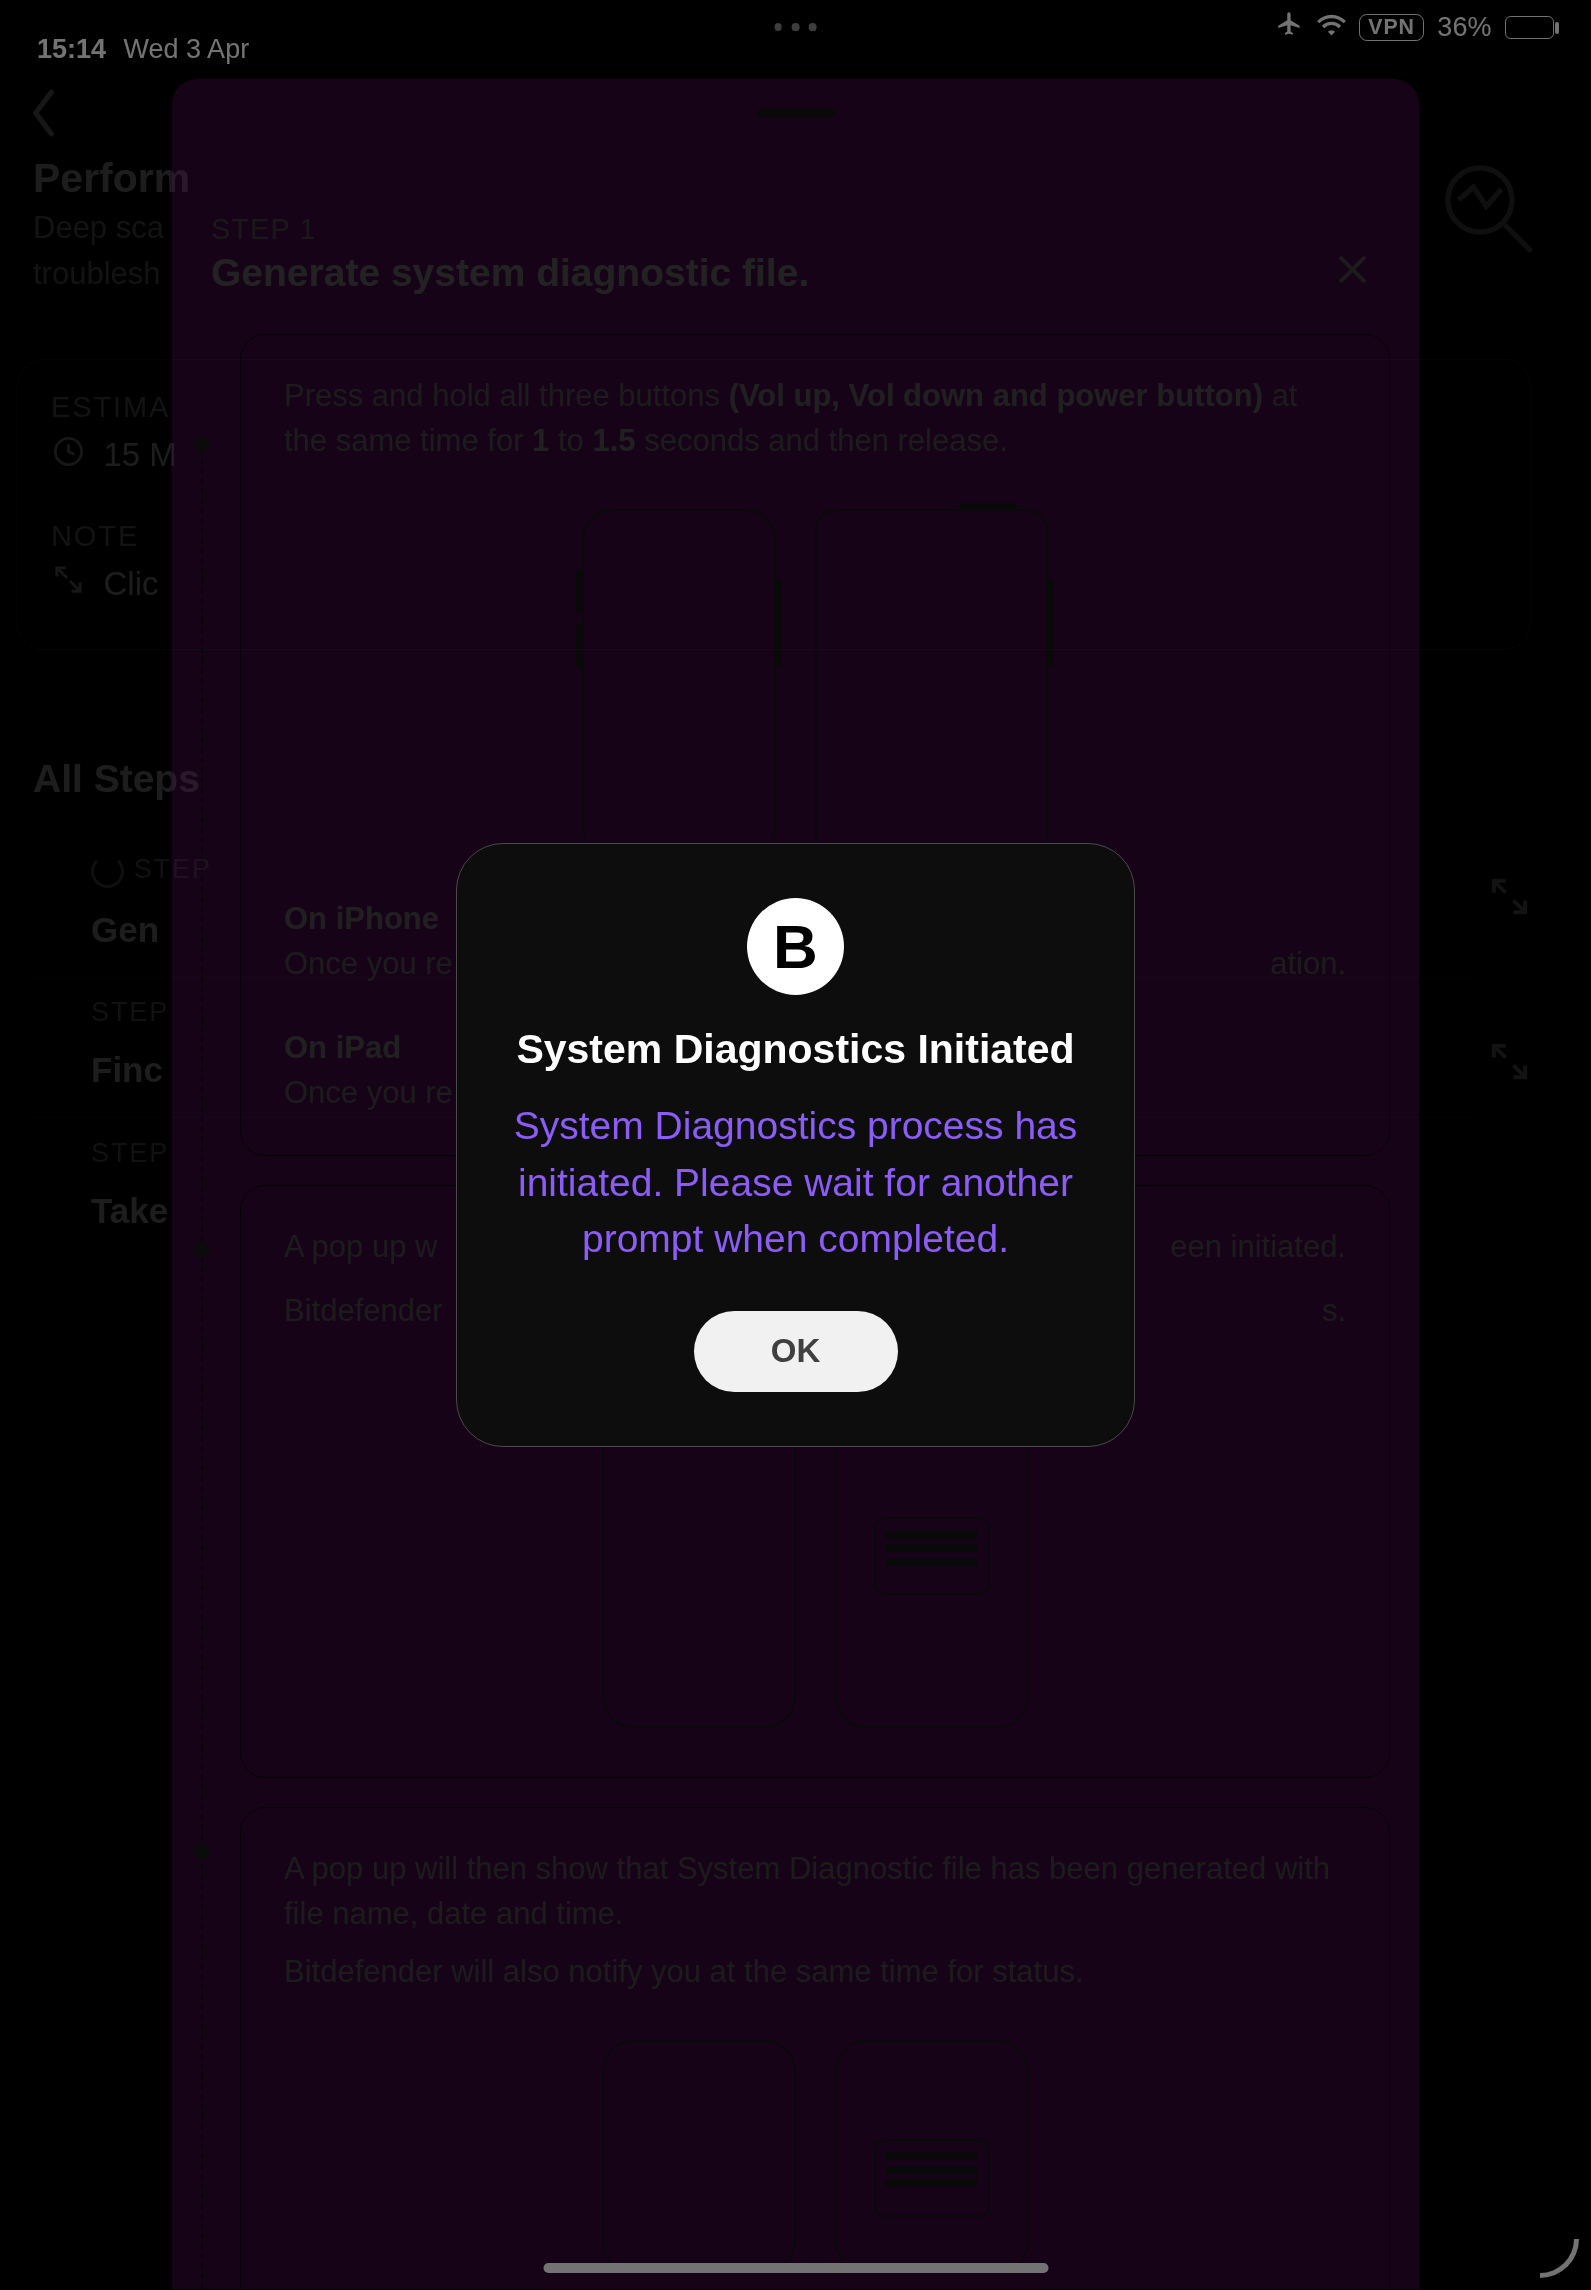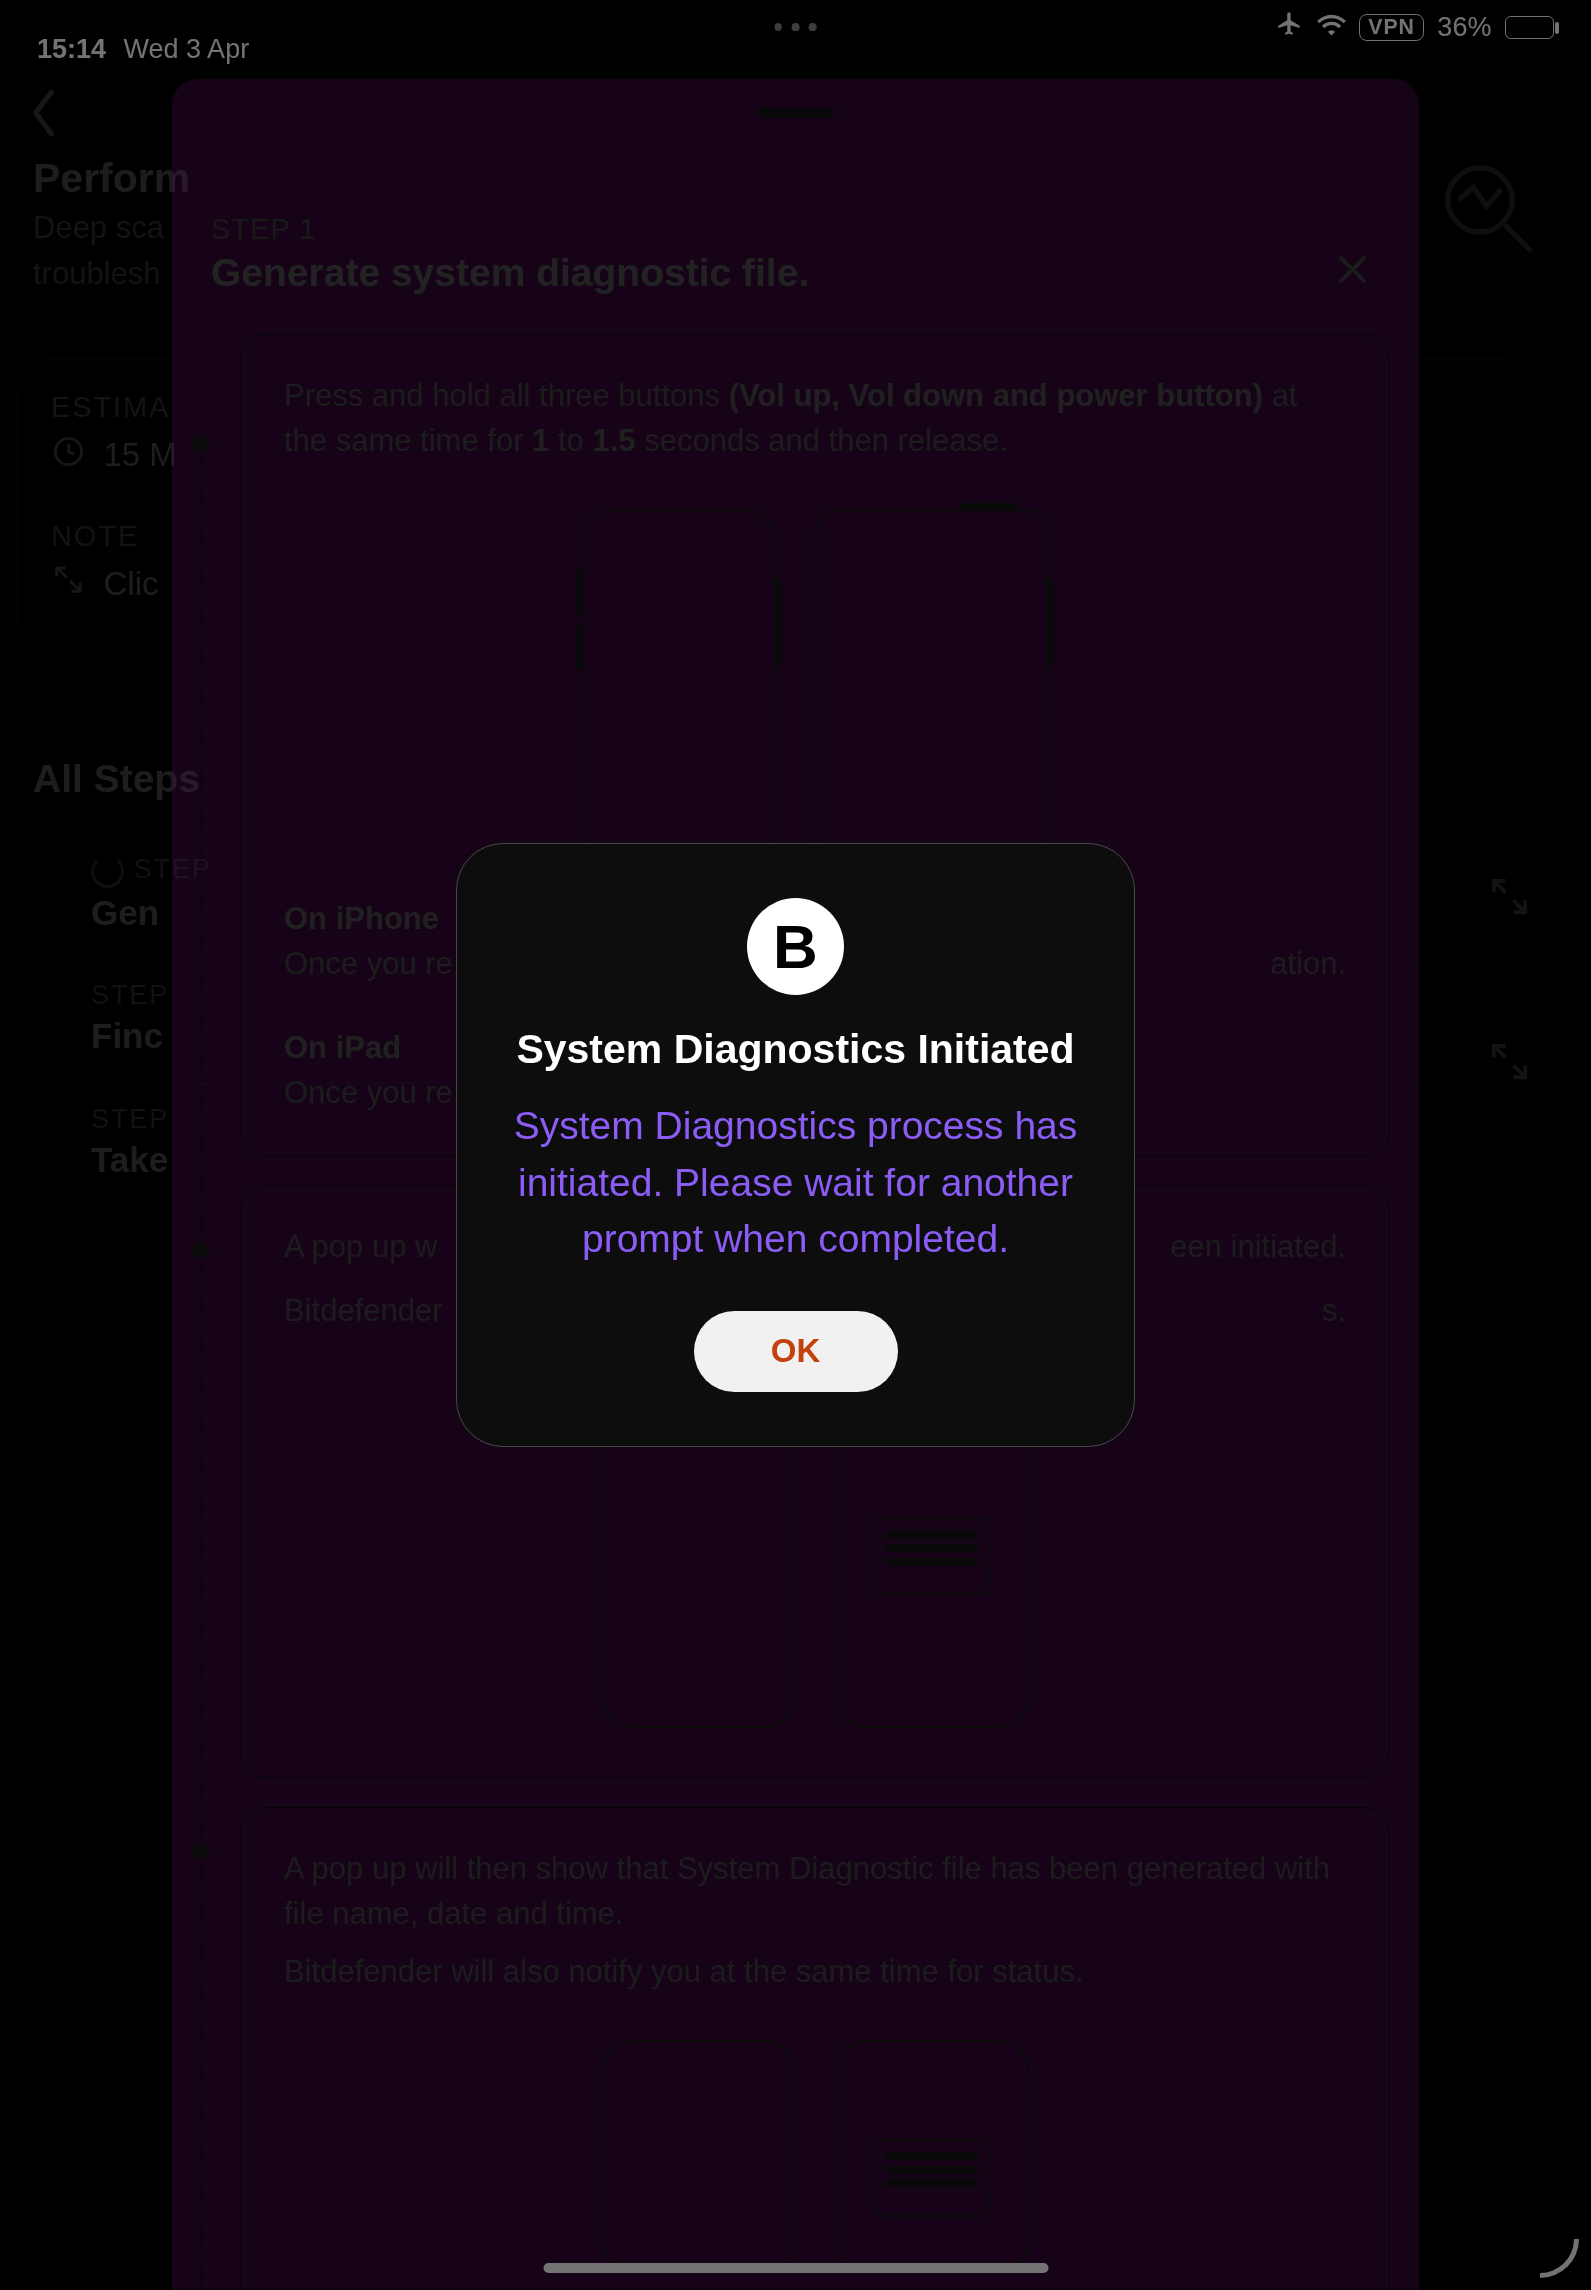--- a/index.html
+++ b/index.html
@@ -84,21 +84,21 @@
 
   .step-list {
     position: absolute; left: 33px; top: 835px; right: 116px;
   }
   .step-item {
     padding: 19.4px 58px 27px;
     border-top: 1px solid #222;
   }
   .step-item:first-child { border-top: none; }
   .step-item .mini { font-size: 27px; color: #999; letter-spacing: 1.9px; }
-  .step-item .mini-title { font-size: 35px; font-weight: 700; margin-top: 5px; }
+  .step-item .mini-title { font-size: 35px; font-weight: 700; margin-top: 22px; }
   .step-spinner {
     width: 33px; height: 33px; border: 3.9px solid #888; border-top-color: transparent;
     border-radius: 50%; display:inline-block; vertical-align:middle; margin-right:9.7px;
   }
 
   .expand-icon {
     color:#aaa;
   }
   .expand-1 { position:absolute; right: 58px; top: 873px; }
   .expand-2 { position:absolute; right: 58px; top: 1038px; }
@@ -182,21 +182,21 @@
   .modal-logo {
     width: 97px; height: 97px; border-radius: 50%; background: #fff;
     display:flex; align-items:center; justify-content:center;
     margin: 0 auto 31px;
     font-size: 62px; font-weight: 800; color:#000;
   }
   .modal-title { font-size: 41px; font-weight: 700; margin-bottom: 25px; }
   .modal-body  { font-size: 39px; line-height: 1.45; color: #8b5cf6; margin-bottom: 43px; }
   .modal-ok {
     display:inline-block; min-width: 204px;
-    background: #f1f1f1; color:#c2410c;
+    background: #f1f1f1; color:#404040;
     border: none; border-radius: 969px;
     font-size: 33px; font-weight: 700;
     padding: 21.3px 54px;
     cursor: pointer;
   }
 
   
   .home-indicator {
     position: absolute; bottom: 17.5px; left: 50%; transform: translateX(-50%);
     width: 505px; height: 9.7px; background: #fff; border-radius: 5.8px;

